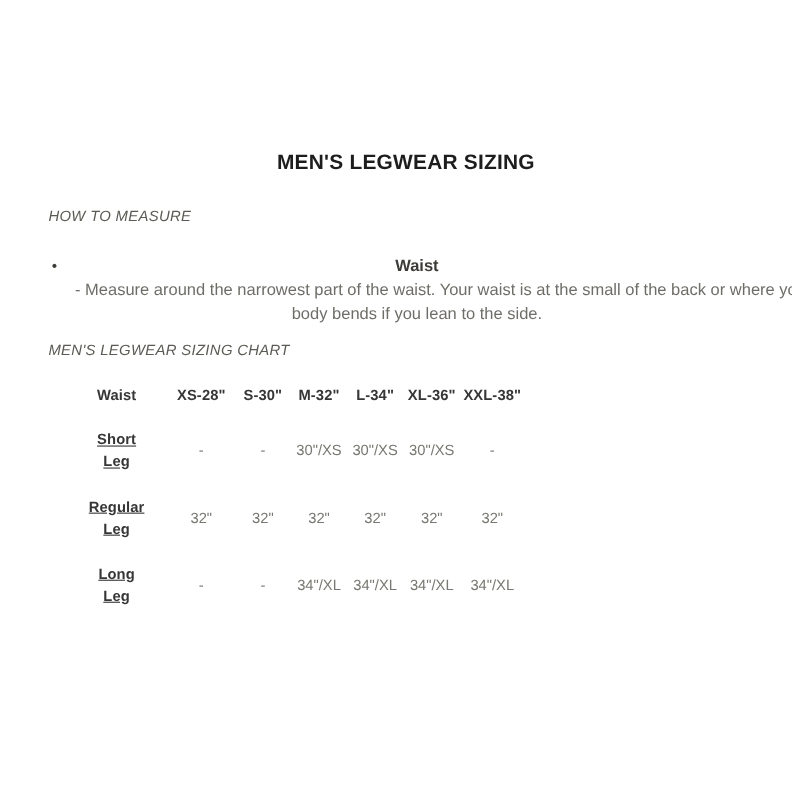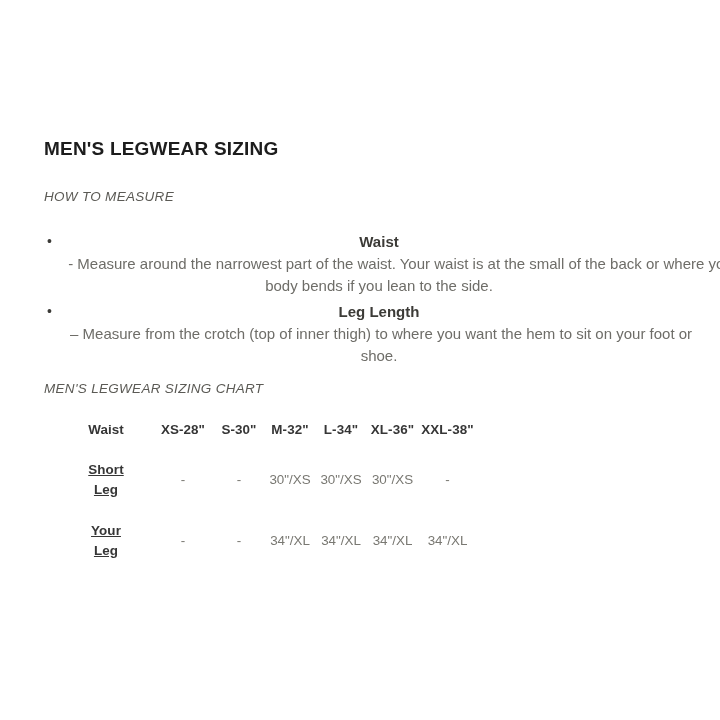--- a/index.html
+++ b/index.html
@@ -9,20 +9,21 @@
     background:var(--bg,#ffffff);
     font-family:"Liberation Sans", sans-serif;
     padding:0 26px 0 44px;
     overflow:hidden;
   }
   .page-title {
     margin:137px 0 0;
     font-size:19px; line-height:23px;
     font-weight:bold; letter-spacing:0.2px;
     color:var(--title,#1d1d1d);
+    text-align:center;
   }
   .section-label {
     font-size:13.5px; line-height:16px;
     font-weight:400; letter-spacing:0.3px;
     color:var(--section,#5b5a55);
     font-style:italic;
   }
   .howto-label  { margin-top:29px; }
   .chart-label  { margin-top:14px; }
   ul.measure-list { list-style:none; margin:26px 0 0; padding:0; }
@@ -61,24 +62,20 @@
 
 <h1 class="page-title">MEN'S LEGWEAR SIZING</h1>
 
 <div class="section-label howto-label">HOW TO MEASURE</div>
 
 <ul class="measure-list">
   <li>
     <span class="term">Waist</span><span class="mtext"> - Measure around the narrowest part of the waist. Your waist is at the small of the back or where your
 body bends if you lean to the side.</span>
   </li>
-  <li>
-    <span class="term">Leg Length</span><span class="mtext"> – Measure from the crotch (top of inner thigh) to where you want the hem to sit on your foot or
-shoe.</span>
-  </li>
 </ul>
 
 <div class="section-label chart-label">MEN'S LEGWEAR SIZING CHART</div>
 
 <table class="sizing">
   <colgroup>
     <col style="width:92px">
       <col style="width:62px">
       <col style="width:50px">
       <col style="width:52px">
@@ -105,21 +102,33 @@
       </th>
       <td>-</td>
       <td>-</td>
       <td>30"/XS</td>
       <td>30"/XS</td>
       <td>30"/XS</td>
       <td>-</td>
     </tr>
     <tr>
       <th>
-        <span class="row-label-line">Your</span>
+        <span class="row-label-line">Regular</span>
+        <span class="row-label-line">Leg</span>
+      </th>
+      <td>32"</td>
+      <td>32"</td>
+      <td>32"</td>
+      <td>32"</td>
+      <td>32"</td>
+      <td>32"</td>
+    </tr>
+    <tr>
+      <th>
+        <span class="row-label-line">Long</span>
         <span class="row-label-line">Leg</span>
       </th>
       <td>-</td>
       <td>-</td>
       <td>34"/XL</td>
       <td>34"/XL</td>
       <td>34"/XL</td>
       <td>34"/XL</td>
     </tr>
   </tbody>

